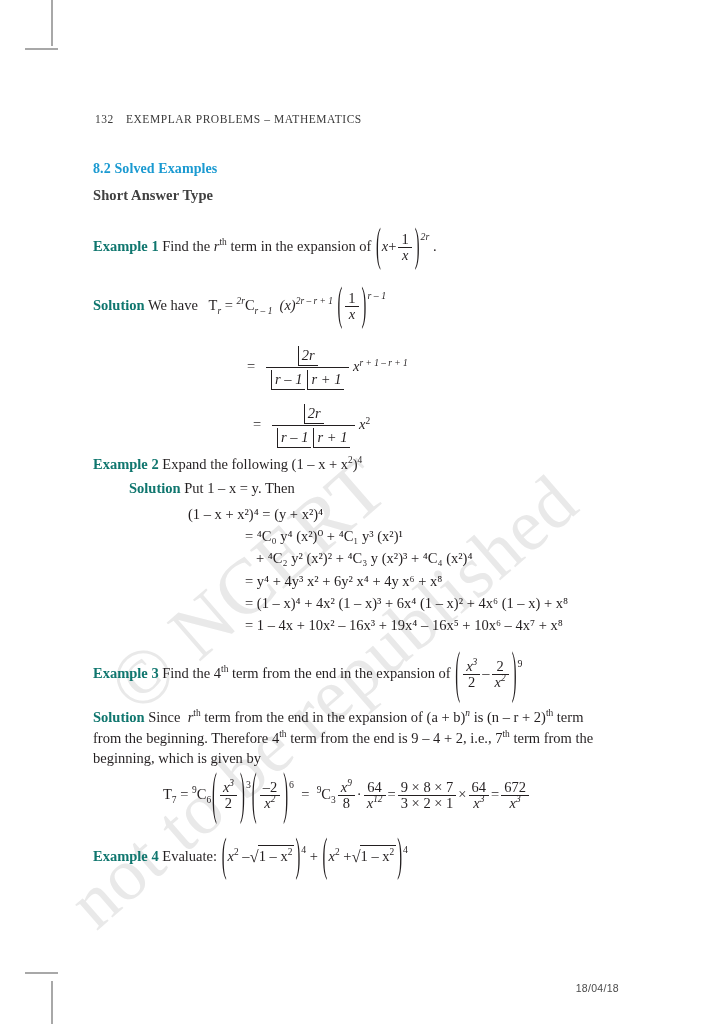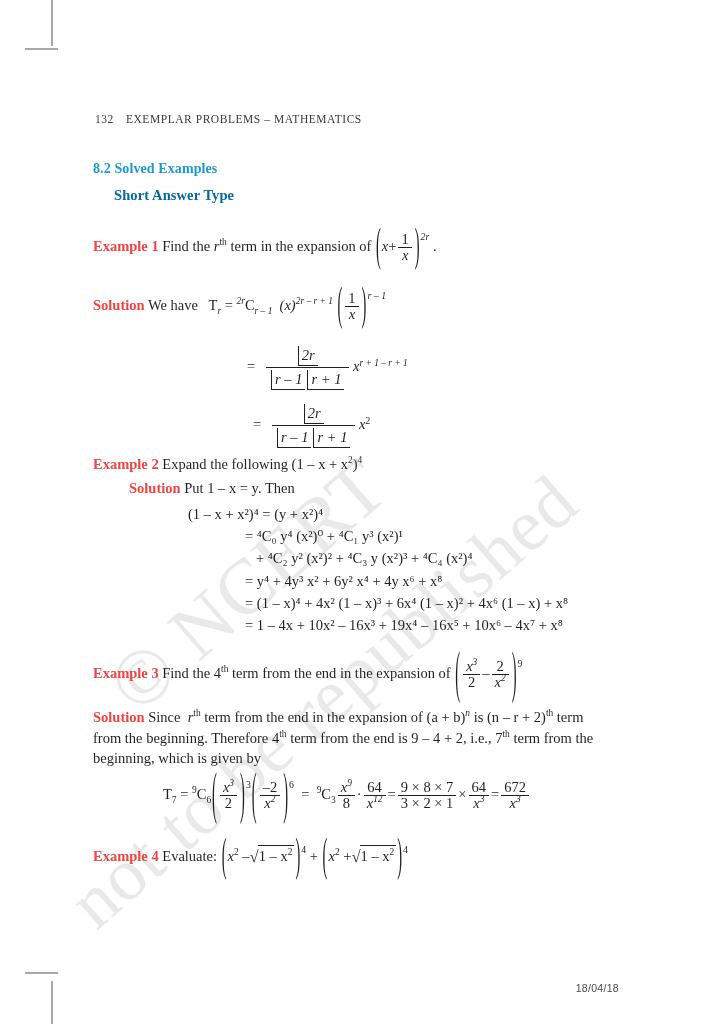--- a/index.html
+++ b/index.html
@@ -74,27 +74,26 @@
     font-size: 14px;
     font-weight: bold;
     color: #1b9ad1;
     letter-spacing: 0.1px;
   }
   .h-sub {
     position: absolute;
     left: 93px; top: 187px;
     font-size: 14.5px;
     font-weight: bold;
-    color: #0369a1;
+    color: #404040;
     letter-spacing: 0.1px;
-    margin-left: 21px;
   }
 
   .lbl {
-    color: #ef4444;
+    color: #0f766e;
     font-weight: bold;
   }
 
   .blk { position: absolute; font-size: 14.5px; line-height: 1.35; }
 
   
   .mi { font-style: italic; }
   sup, sub { font-size: 65%; line-height: 0; }
   sup { vertical-align: super; }
   sub { vertical-align: sub; }

